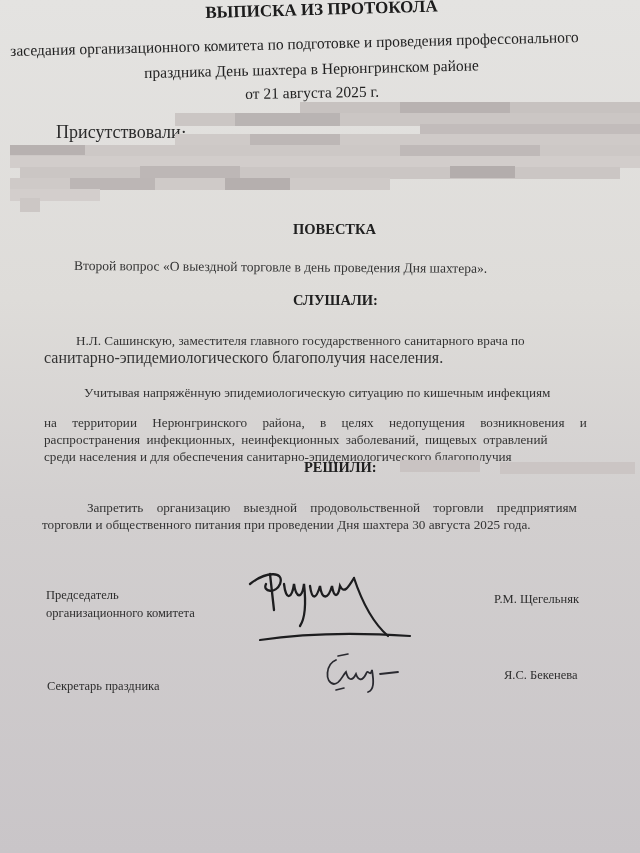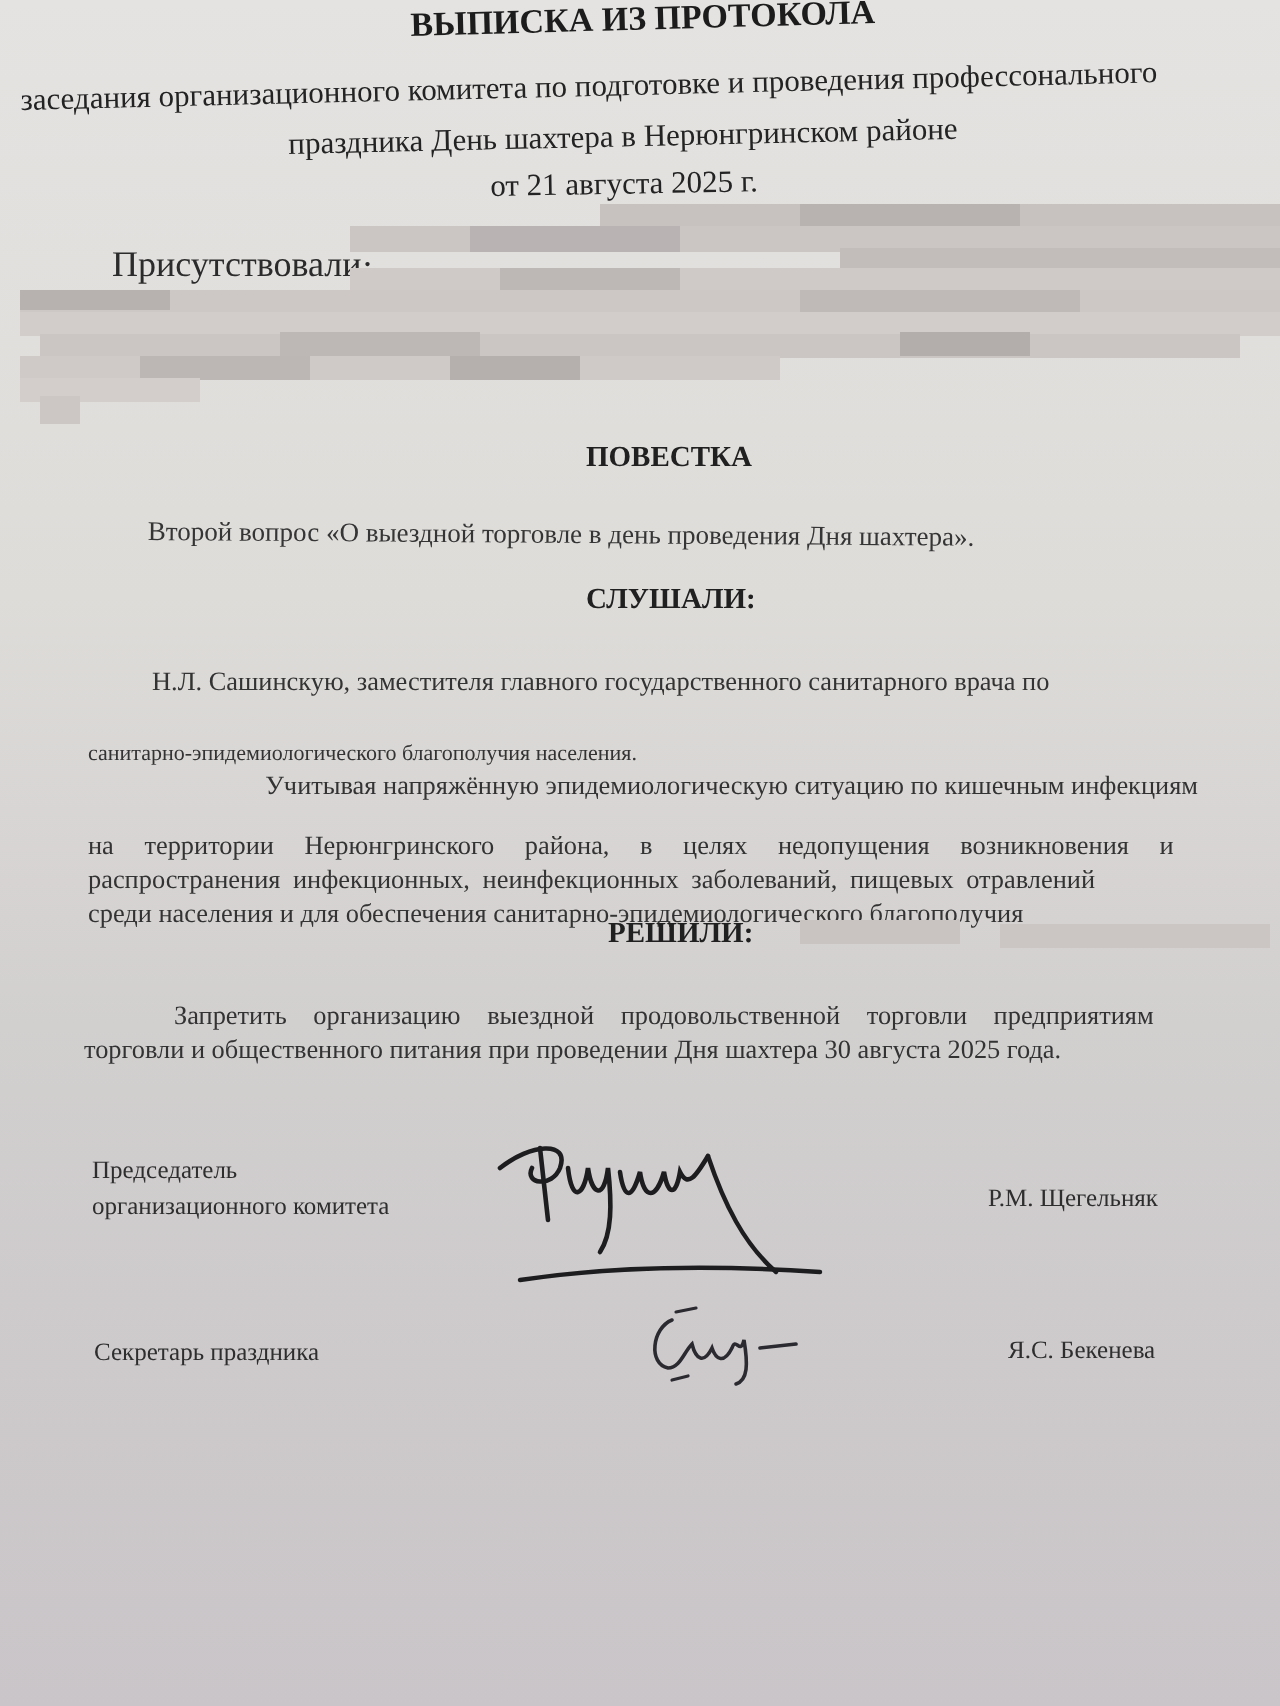--- a/index.html
+++ b/index.html
@@ -25,21 +25,21 @@
   .agenda-h { left: 293px; top: 221px; text-align: center; }
   .agenda-t { left: 74px; top: 258px; font-size: 13.5px; color: #353535; transform: rotate(0.4deg); transform-origin: left top; }
   .heard-h { left: 293px; top: 292px; }
 
   .para { position: absolute; font-size: 13.2px; color: #333; line-height: 17px; }
   .line { display: block; white-space: nowrap; }
   .just { display: flex; justify-content: space-between; }
 
   .decided-h { left: 304px; top: 459px; }
 
-  .sign-label { font-size: 12.5px; color: #2e2e2e; line-height: 18px; }
+  .sign-label { font-size: 12.5px; color: #2e2e2e; line-height: 18px; margin-top: 10px; }
   .sign-name { font-size: 12.5px; color: #2e2e2e; }
   svg.sig { position: absolute; }
 </style>
 </head>
 <body>
 
 <div class="page">
 
   <div class="abs title">ВЫПИСКА ИЗ ПРОТОКОЛА</div>
   <div class="abs sub sub1">заседания организационного комитета по подготовке и проведения профессонального</div>
@@ -72,25 +72,25 @@
 
   <div class="abs h-center agenda-h">ПОВЕСТКА</div>
   <div class="abs agenda-t">Второй вопрос «О выездной торговле в день проведения Дня шахтера».</div>
 
   <div class="abs h-center heard-h">СЛУШАЛИ:</div>
 
   <div class="para" style="left:44px;top:332px;width:554px;">
     <span class="line just" style="padding-left:32px;">
         <span>Н.Л. Сашинскую, заместителя главного государственного санитарного врача по</span>
       </span>
-    <span class="line" style="font-size:11px;margin-top:20px;">санитарно-эпидемиологического благополучия населения.</span>
+    <span class="line" style="font-size:16px;">санитарно-эпидемиологического благополучия населения.</span>
   </div>
 
   <div class="para" style="left:44px;top:384px;width:555px;">
-    <span class="line" style="padding-left:40px;text-align:right;">Учитывая напряжённую эпидемиологическую ситуацию по кишечным инфекциям</span>
+    <span class="line" style="padding-left:40px;">Учитывая напряжённую эпидемиологическую ситуацию по кишечным инфекциям</span>
     <span class="line" style="word-spacing:12px;margin-top:13px;">на территории Нерюнгринского района, в целях недопущения возникновения и</span>
     <span class="line" style="word-spacing:3px;">распространения инфекционных, неинфекционных заболеваний, пищевых отравлений</span>
     <span class="line">среди населения и для обеспечения санитарно-эпидемиологического благополучия</span>
   </div>
 
   <div class="abs h-center decided-h">РЕШИЛИ:</div>
   <div class="redact" style="left:0;top:0;">
     <div style="left:400px;top:460px;width:80px;height:12px;background:#c9c3c2;"></div>
     <div style="left:500px;top:462px;width:135px;height:12px;background:#cbc5c4;"></div>
   </div>

